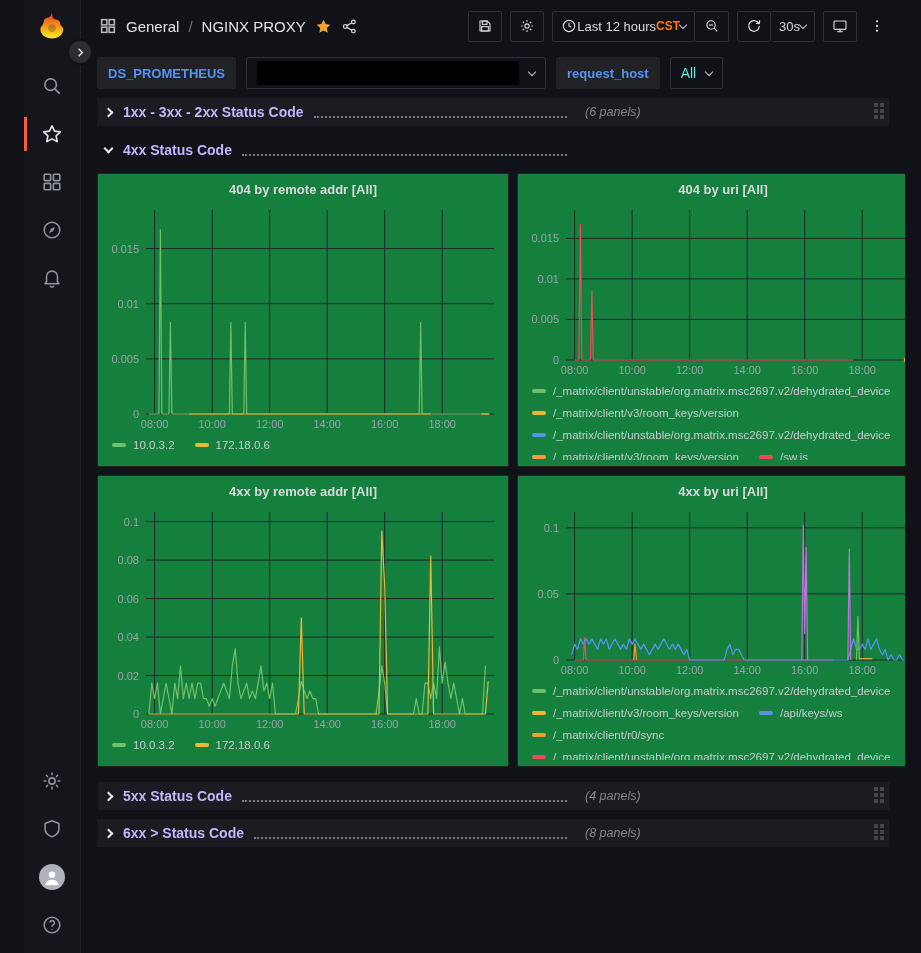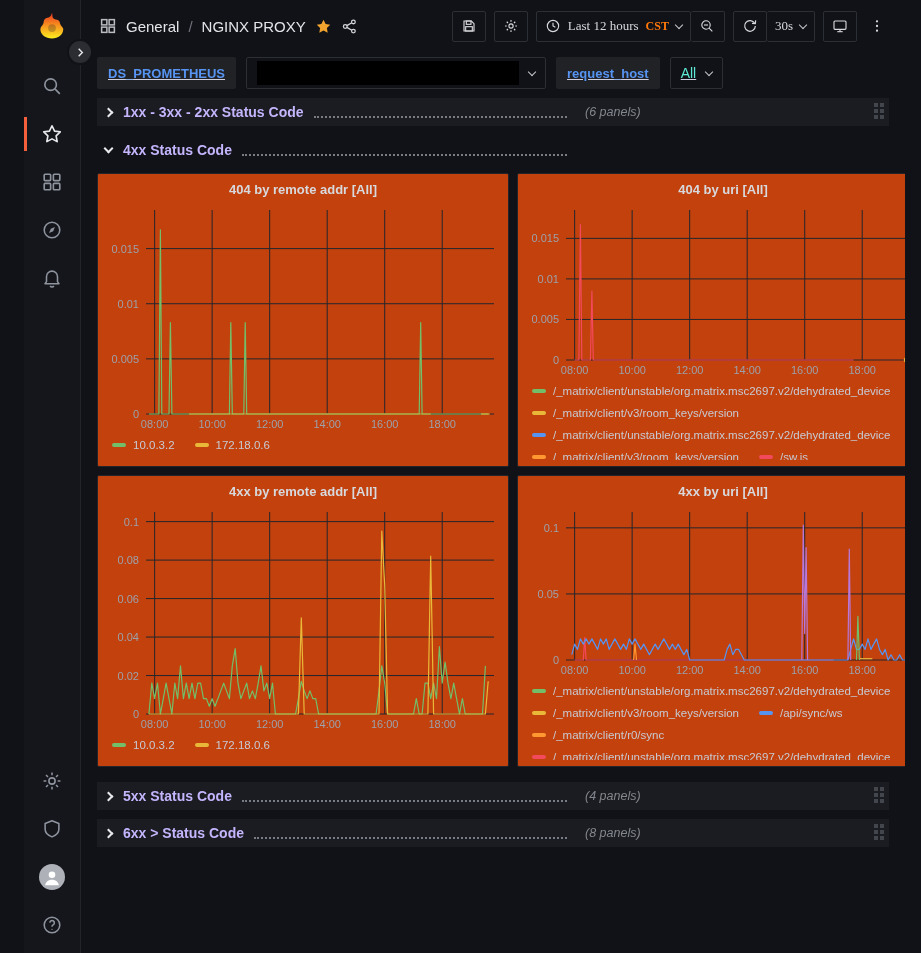--- a/index.html
+++ b/index.html
@@ -37,35 +37,35 @@
   .topbar { height:52px; display:flex; align-items:center; justify-content:space-between; padding:0 16px 0 18px; }
   .crumbs { display:flex; align-items:center; gap:9px; }
   .crumbs .grid-ic { color:#b9bcc3; display:flex; }
   .crumb-txt { font-size:15px; color:#e3e4e8; cursor:pointer; }
   .crumb-sep { color:#71747c; font-size:15px; }
   .star-ic { color:#f0a32e; display:flex; cursor:pointer; }
   .share-ic { color:#d5d6db; display:flex; cursor:pointer; }
 
   .tb-right { display:flex; align-items:center; gap:8px; }
   .tb-btn {
-    height:31px; min-width:34px; padding:0 8px; display:flex; align-items:center; 
-    gap:7px; background:transparent; border:1px solid #2c2f36; border-radius:2px; color:#d8d9dd; cursor:pointer;
-    font-size:13px; white-space:nowrap;font-family:Liberation Serif, serif;
+    height:31px; min-width:34px; padding:0 8px; display:flex; align-items:center; justify-content:center;
+    background:transparent; border:1px solid #2c2f36; border-radius:2px; color:#d8d9dd; cursor:pointer;
+    font-size:13px; white-space:nowrap;
   }
   .tb-btn svg { width:16px; height:16px; }
   .tb-group { display:flex; }
   .tb-group .tb-btn + .tb-btn { border-left:none; }
   .tb-kebab { border:none; min-width:22px; padding:0 4px; }
   .tz { color:#ff780a; font-weight:700; font-size:12px; }
 
   .chev { display:inline-block; width:6px; height:6px; border-right:1.8px solid #c7c9d0;
     border-bottom:1.8px solid #c7c9d0; transform:rotate(45deg); margin-top:-3px; }
 
   
-  .submenu { height:42px; display:flex; align-items:center; gap:10px; padding:0 16px;text-decoration:underline; }
+  .submenu { height:42px; display:flex; align-items:center; gap:10px; padding:0 16px; }
   .var-label { background:#202226; color:#5794f2; font-weight:600; font-size:13px;
     height:32px; display:flex; align-items:center; padding:0 11px; border-radius:2px; cursor:pointer; }
   .var-dd { height:32px; border:1px solid #2c2f36; background:#111217; border-radius:2px;
     display:flex; align-items:center; padding:0 10px; gap:10px; cursor:pointer; }
   .redacted { width:262px; height:24px; background:#000; }
   .all-dd { color:#5eead4; font-size:14px; }
 
   
   .dash { flex:1; padding:0 16px; overflow:hidden; }
   .row-head { height:28px; display:flex; align-items:center; position:relative; cursor:pointer; }
@@ -81,21 +81,21 @@
   .rchev.open { transform:rotate(45deg); margin-top:-3px; }
   .row-title { font-weight:700; font-size:14px; color:#c4b5fd; white-space:nowrap; margin-left:4px; }
   .leader { flex:1; border-bottom:2px dotted #787c85; height:11px; margin:0 8px 0 10px; }
   .row-count { font-style:italic; color:#83868d; font-size:12.5px; margin-left:10px; white-space:nowrap; }
   .row-handle { position:absolute; right:5px; top:5px; display:grid; grid-template-columns:4px 4px;
     gap:2px; cursor:grab; }
   .row-handle i { width:4px; height:4px; background:#43464d; display:block; }
 
   
   .grid2 { display:grid; grid-template-columns:412px 412px; grid-template-rows:294px 292px; gap:8px; }
-  .panel { background:#c2410c; border:1px solid #23252b; border-radius:2px; padding:6px 8px;
+  .panel { background:#15803d; border:1px solid #23252b; border-radius:2px; padding:6px 8px;
     display:flex; flex-direction:column; overflow:hidden; }
   .panel-title { text-align:center; font-weight:700; font-size:13px; color:#d8d9dd; height:22px;
     line-height:20px; cursor:pointer; white-space:nowrap; }
   .plot { display:block; }
   .legend { flex:1; overflow:hidden; display:flex; flex-wrap:wrap; column-gap:20px;
     line-height:22px; font-size:11.5px; color:#c8cad3; padding:2px 0 0 6px; align-content:flex-start; }
   .legend-item { display:flex; align-items:center; gap:7px; white-space:nowrap; cursor:pointer; }
   .swatch { width:14px; height:4px; border-radius:2px; flex:0 0 14px; }
 </style>
 </head>
@@ -489,21 +489,21 @@
               <span class="legend-item">
                 <span class="swatch" style="background: rgb(115, 191, 105);"></span>
                 <span>/_matrix/client/unstable/org.matrix.msc2697.v2/dehydrated_device</span>
               </span>
               <span class="legend-item">
                 <span class="swatch" style="background: rgb(234, 184, 57);"></span>
                 <span>/_matrix/client/v3/room_keys/version</span>
               </span>
               <span class="legend-item">
                 <span class="swatch" style="background: rgb(87, 148, 242);"></span>
-                <span>/api/sync/ws</span>
+                <span>/api/keys/ws</span>
               </span>
               <span class="legend-item">
                 <span class="swatch" style="background: rgb(255, 152, 48);"></span>
                 <span>/_matrix/client/r0/sync</span>
               </span>
               <span class="legend-item">
                 <span class="swatch" style="background: rgb(242, 73, 92);"></span>
                 <span>/_matrix/client/unstable/org.matrix.msc2697.v2/dehydrated_device</span>
               </span>
             </div>

